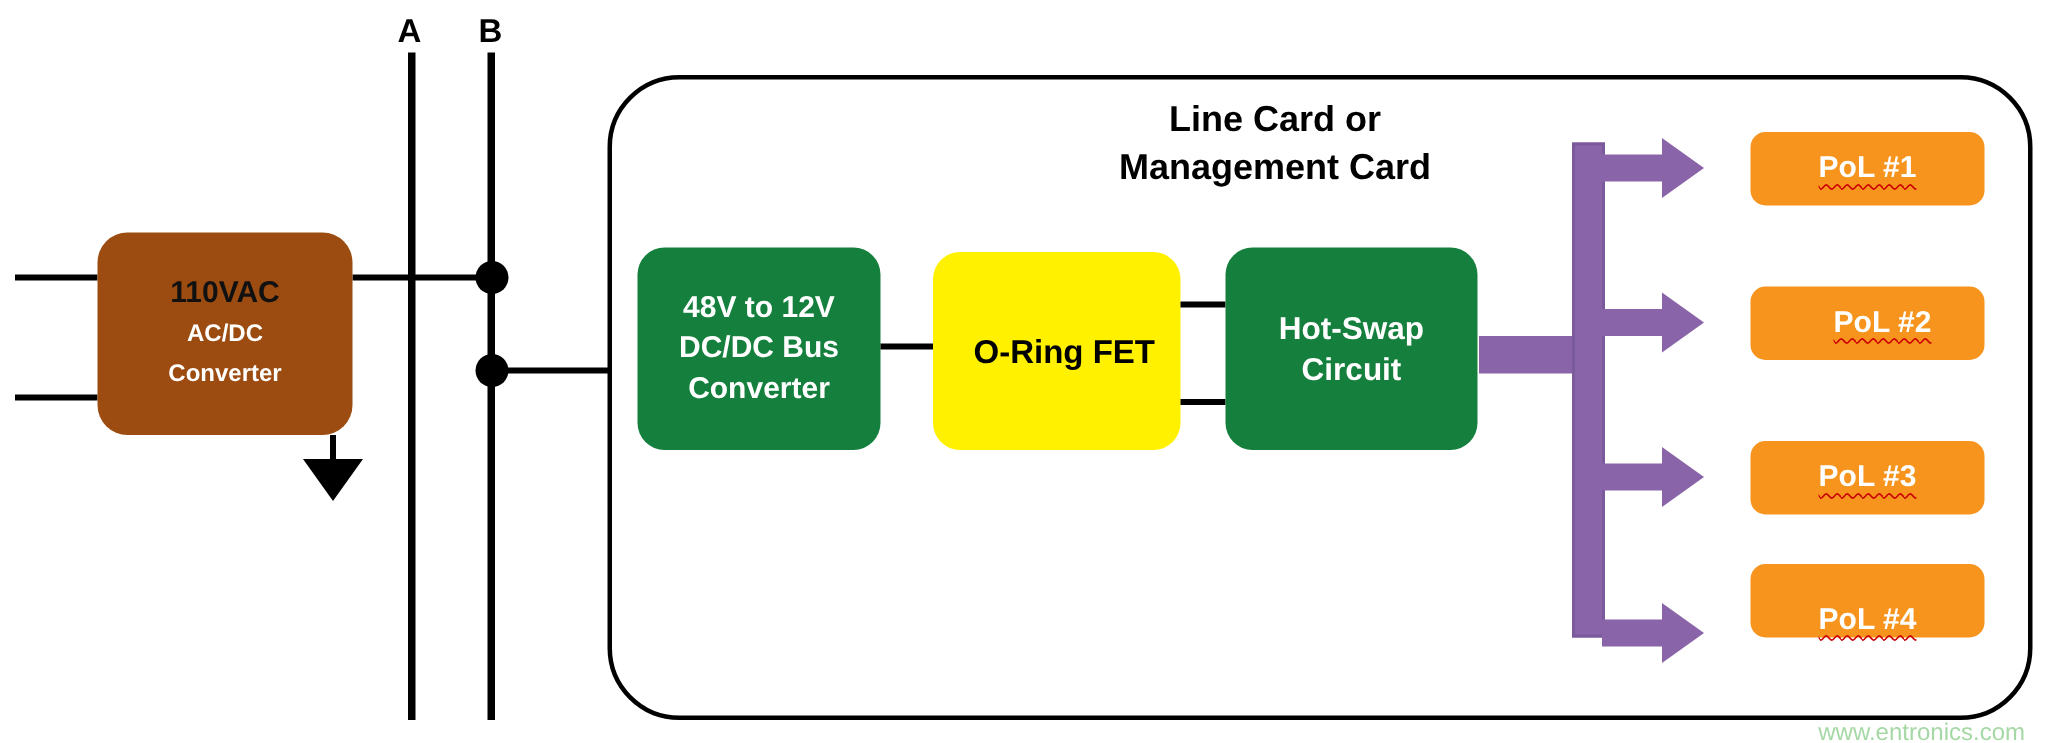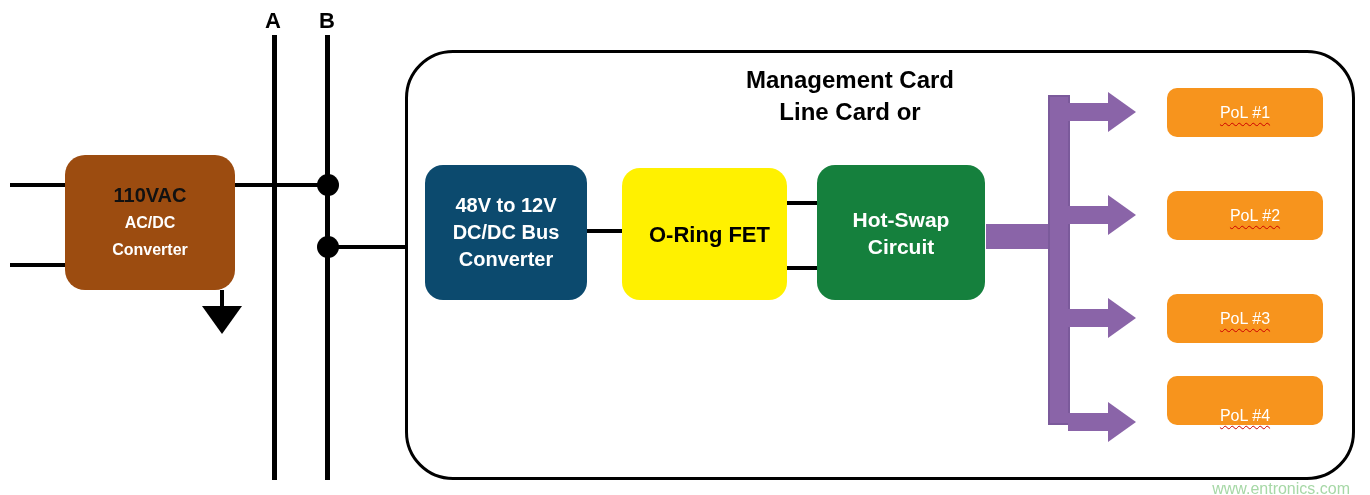--- a/index.html
+++ b/index.html
@@ -44,21 +44,21 @@
     text-align: center; font-size: 24px; font-weight: bold; color: #000;
     line-height: 32px;
   }
 
   
   .pbox {
     position: absolute; border-radius: 18px;
     display: flex; flex-direction: column; align-items: center; justify-content: center;
     text-align: center; font-weight: bold; line-height: 27px;
   }
-  .busconv { left: 425px; top: 165px; width: 162px; height: 135px; background: #0c4a6e; color: #ffffff; font-size: 20px; }
+  .busconv { left: 425px; top: 165px; width: 162px; height: 135px; background: #15803d; color: #ffffff; font-size: 20px; }
   .oring   { left: 622px; top: 168px; width: 165px; height: 132px; background: #FFF100; color: #000000; font-size: 22px; padding-left: 10px; }
   .hotswap { left: 817px; top: 165px; width: 168px; height: 135px; background: #15803d; color: #ffffff; font-size: 21px; }
 
   
   .p-conn { position: absolute; left: 986px; top: 224px; width: 64px; height: 25px; background: #8A64A8; }
   .p-bar  { position: absolute; left: 1048px; top: 95px; width: 22px; height: 330px; background: #8A64A8; border: 2px solid #7b5a9b; }
   .p-arrow { position: absolute; left: 1068px; height: 40px; display: flex; align-items: center; }
   .p-arrow .shaft { width: 40px; height: 18px; background: #8A64A8; }
   .p-arrow .head {
     width: 0; height: 0;
@@ -66,21 +66,21 @@
     border-left: 28px solid #8A64A8;
   }
 
   
   .pol {
     position: absolute; left: 1167px; width: 156px; height: 49px;
     background: #F7941D; border-radius: 10px;
     display: flex; align-items: center; justify-content: center;
   }
   .pol span {
-    color: #ffffff; font-size: 16px; font-weight: normal;
+    color: #ffffff; font-size: 20px; font-weight: bold;
     text-decoration-line: underline;
     text-decoration-style: wavy;
     text-decoration-color: #cc0000;
     text-decoration-thickness: 1px;
     text-underline-offset: 4px;
   }
 
   
   .watermark {
     position: absolute; left: 1150px; top: 480px; width: 200px;
@@ -108,22 +108,22 @@
   <div class="l1">110VAC</div>
   <div class="l2">AC/DC</div>
   <div class="l3">Converter</div>
 </div>
 
 <div class="gnd-stem"></div>
 <div class="gnd-tri"></div>
 
 <div class="card"></div>
 <div class="card-title">
+  <div>Line Card or</div>
   <div>Management Card</div>
-  <div>Line Card or</div>
 </div>
 
 <div class="pbox busconv">
   <div>48V to 12V</div>
   <div>DC/DC Bus</div>
   <div>Converter</div>
 </div>
 
 <div class="hline" style="left:587px; top:229px; width:35px;"></div>
 

